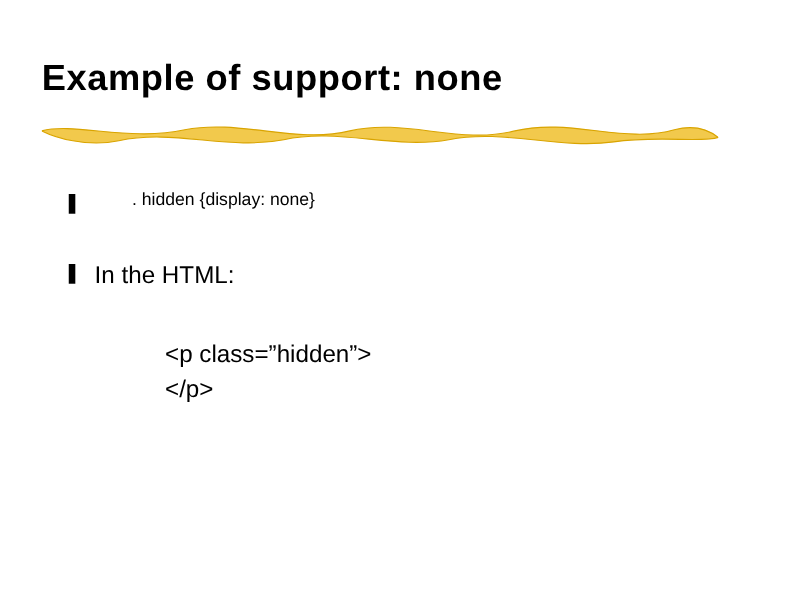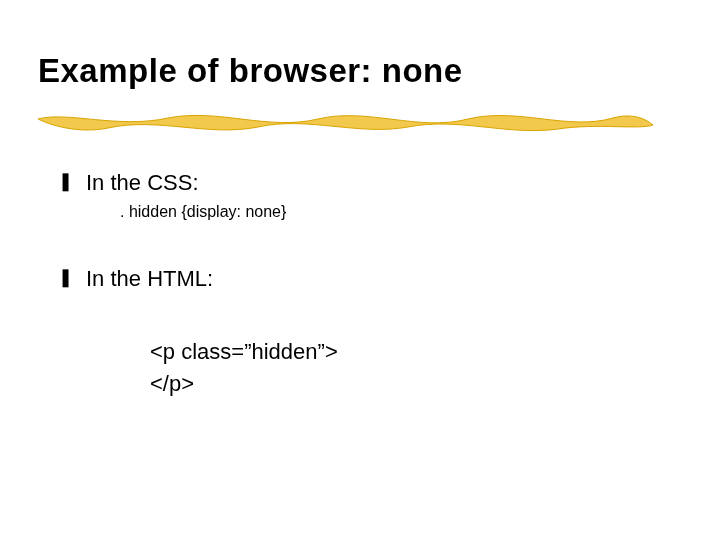--- a/index.html
+++ b/index.html
@@ -81,41 +81,40 @@
   .code-indent {
     display: block;
     padding-left: 24px;
   }
 </style>
 </head>
 <body>
 
 <div class="slide">
 
-  <div class="title">Example of browser: none</div>
+  <div class="title">Example of support: none</div>
 
   <svg class="underline" viewBox="0 0 615 34" preserveAspectRatio="none">
     <path d="M0 14
              C 30 6, 80 24, 130 13
              C 180 3, 230 26, 280 14
              C 330 2, 380 27, 430 14
              C 480 2, 530 26, 575 13
              C 598 7, 610 16, 615 20
              C 600 25, 560 18, 520 24
              C 470 31, 420 12, 370 22
              C 320 31, 270 11, 220 22
              C 170 32, 120 12, 70 23
              C 40 29, 12 20, 0 14 Z" fill="#f2c94c" stroke="#d9a400" stroke-width="1"></path>
   </svg>
 
   <div class="content">
 
     <div class="bullet-item">
       <span class="bullet-icon">❚</span>
-      <span class="bullet-text">In the CSS:</span>
       <span class="sub-text">. hidden {display: none}</span>
     </div>
 
     <div class="bullet-item">
       <span class="bullet-icon">❚</span>
       <span class="bullet-text">In the HTML:</span>
     </div>
 
     <div class="code-block">
       <span class="code-line">&lt;p class=”hidden”&gt;</span>

